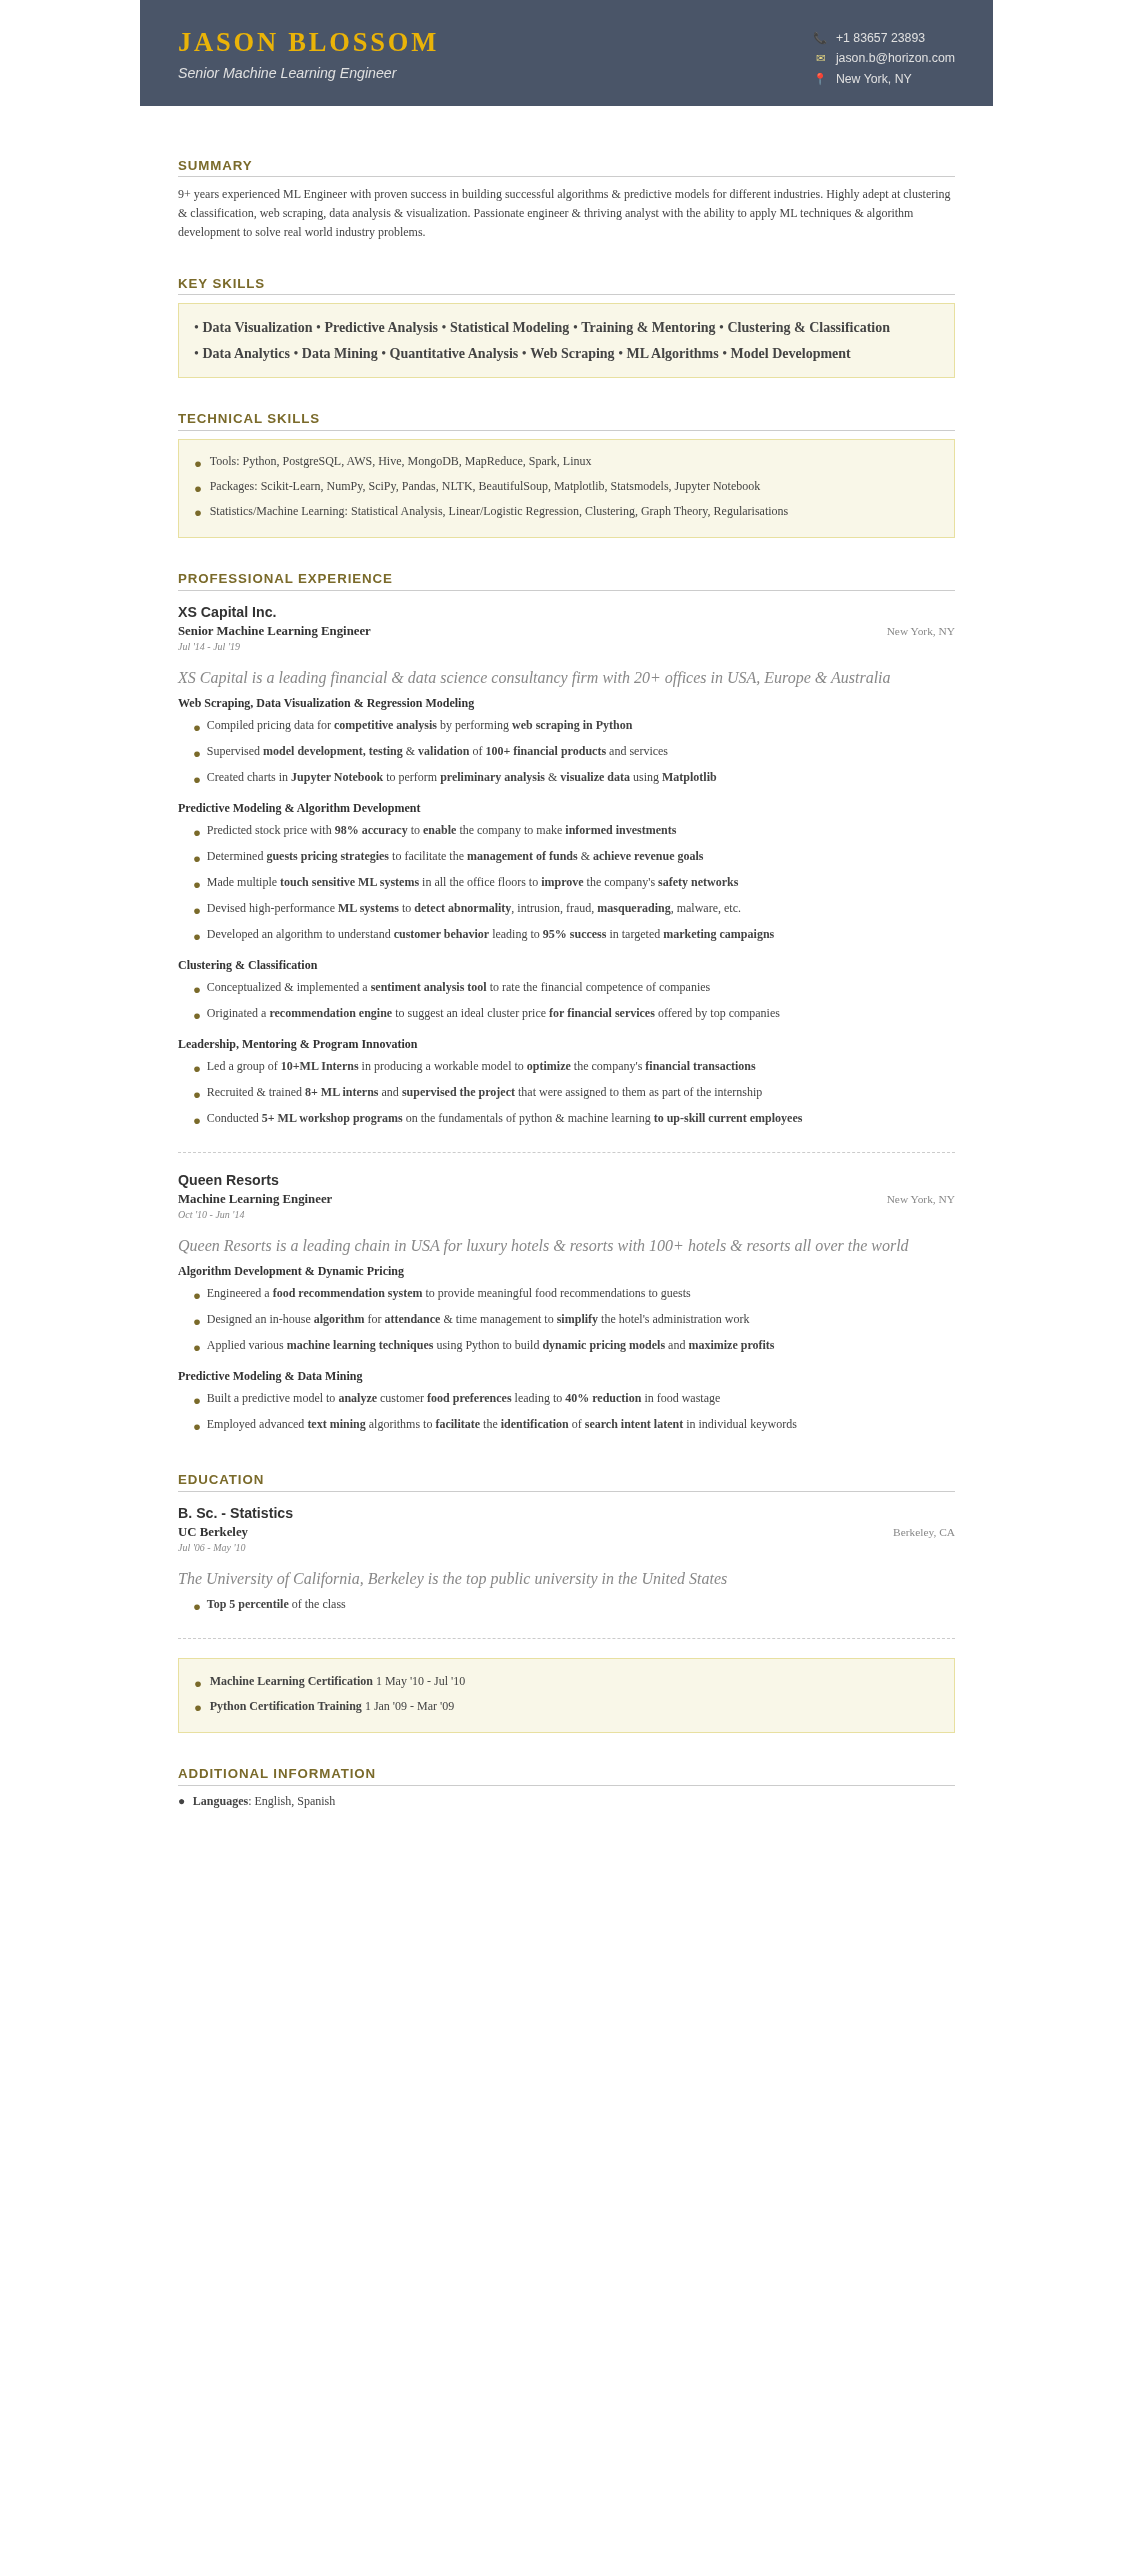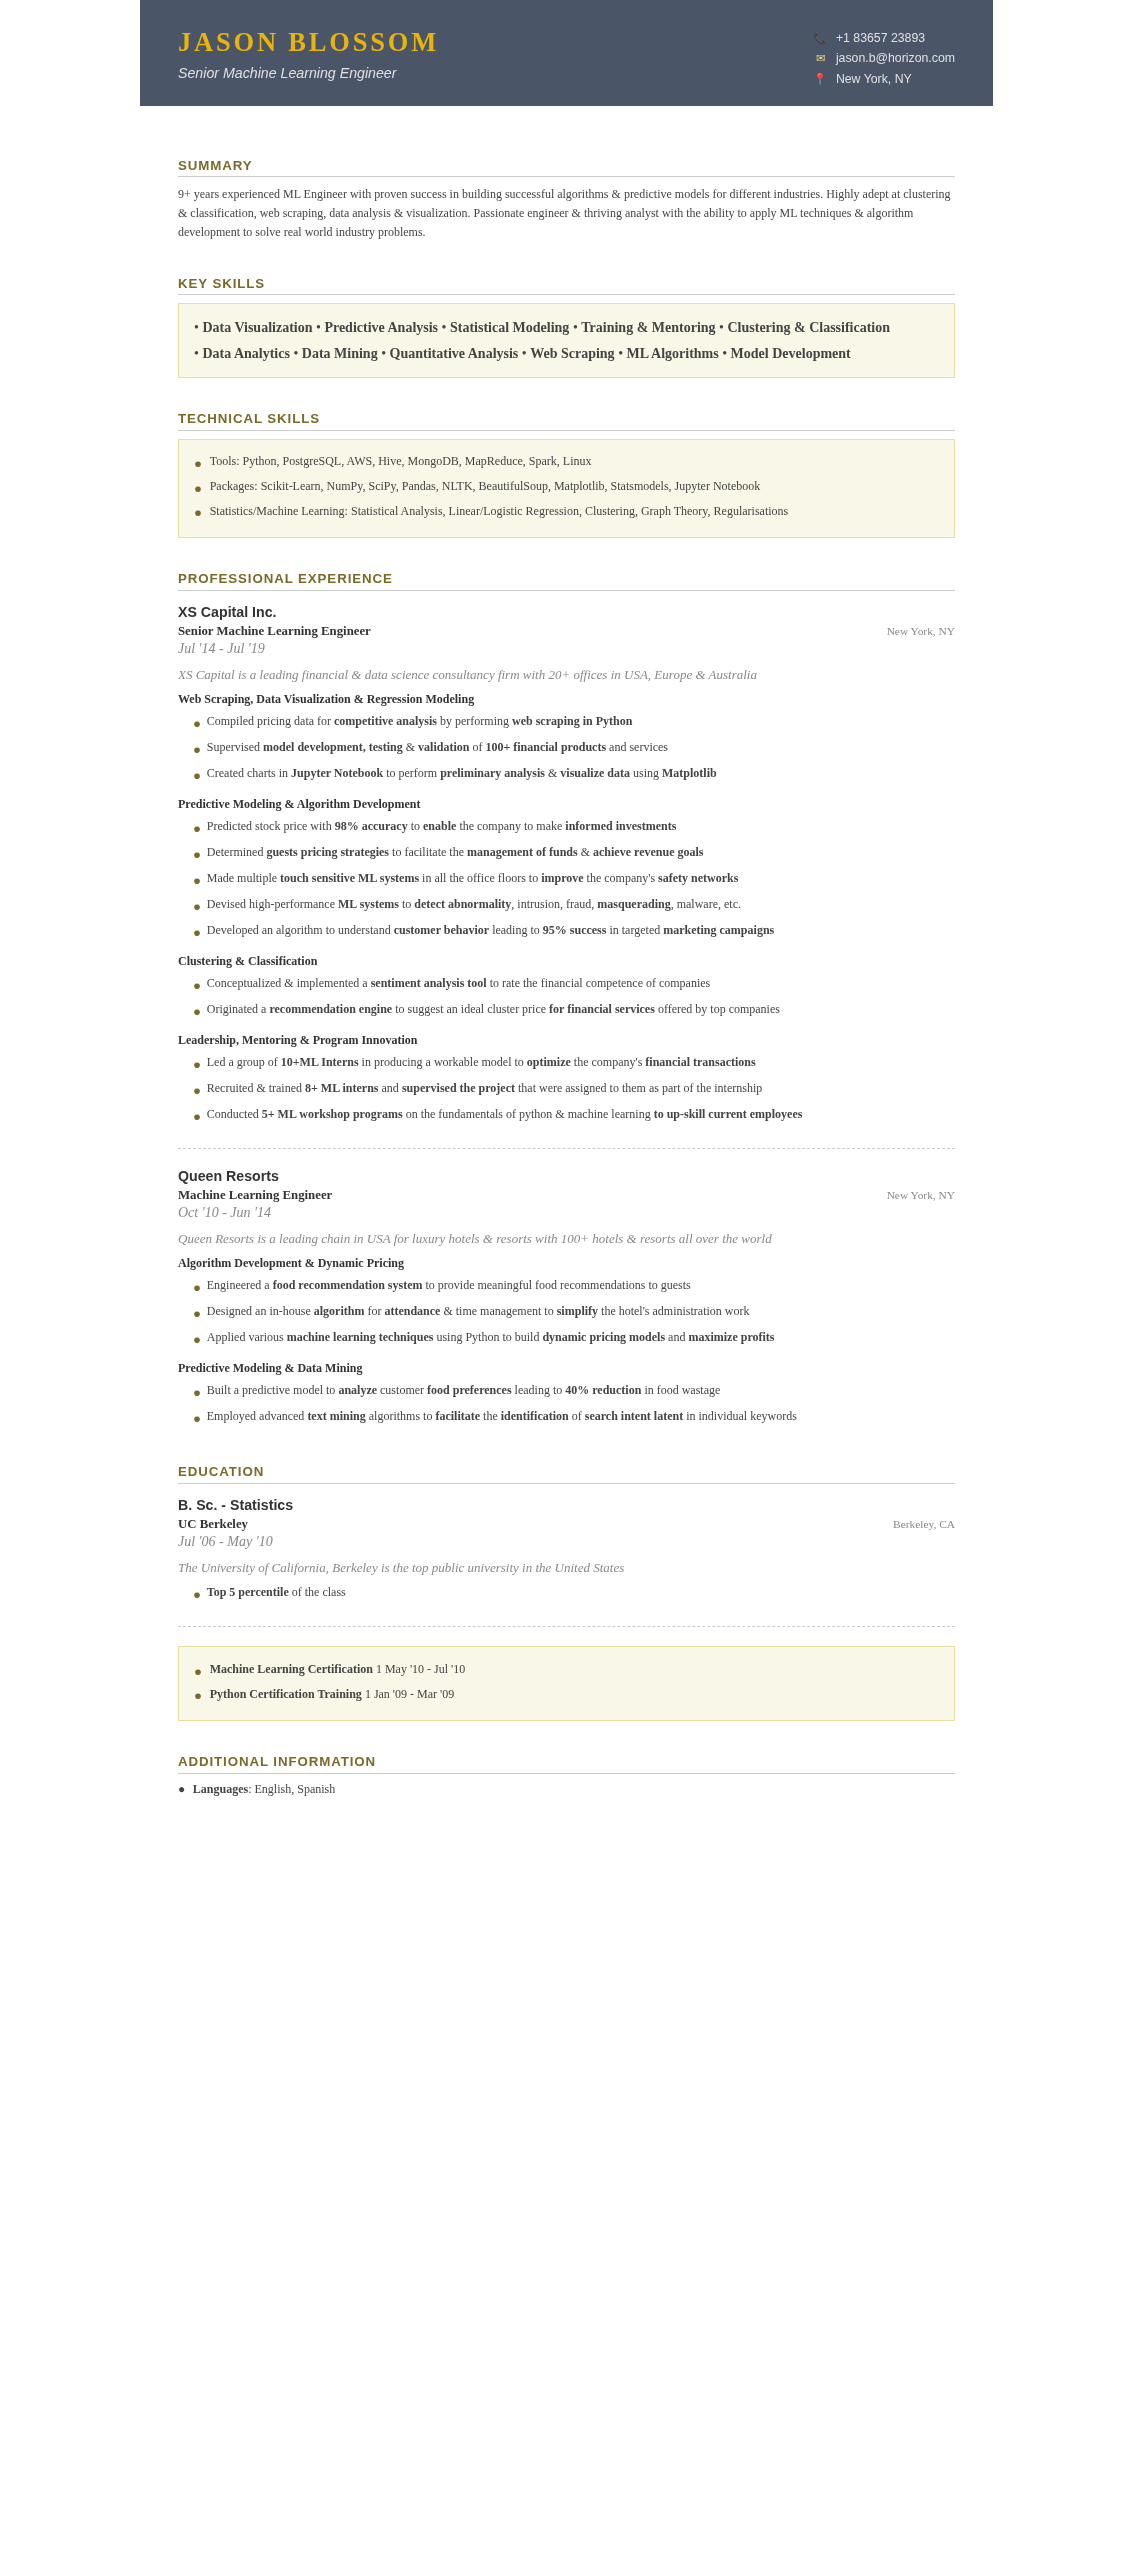--- a/index.html
+++ b/index.html
@@ -144,30 +144,30 @@
     .job-title {
       font-size: 12.8px;
       font-weight: bold;
       color: #333;
     }
     .job-location {
       font-size: 11.4px;
       color: #888;
     }
     .job-dates {
-      font-size: 14px;
+      font-size: 10px;
       color: #888;
       margin-top: 1.9px;
       font-style: italic;
     }
     .job-description {
-      font-size: 13px;
+      font-size: 16px;
       color: #888;
       font-style: italic;
-      margin-top: 10px;
+      margin-top: 17px;
     }
     .sub-heading {
       font-weight: bold;
       font-size: 12px;
       color: #333;
       margin-top: 9.5px;
       margin-bottom: 2.8px;
     }
     .bullet-list {
       margin-left: 15px;

